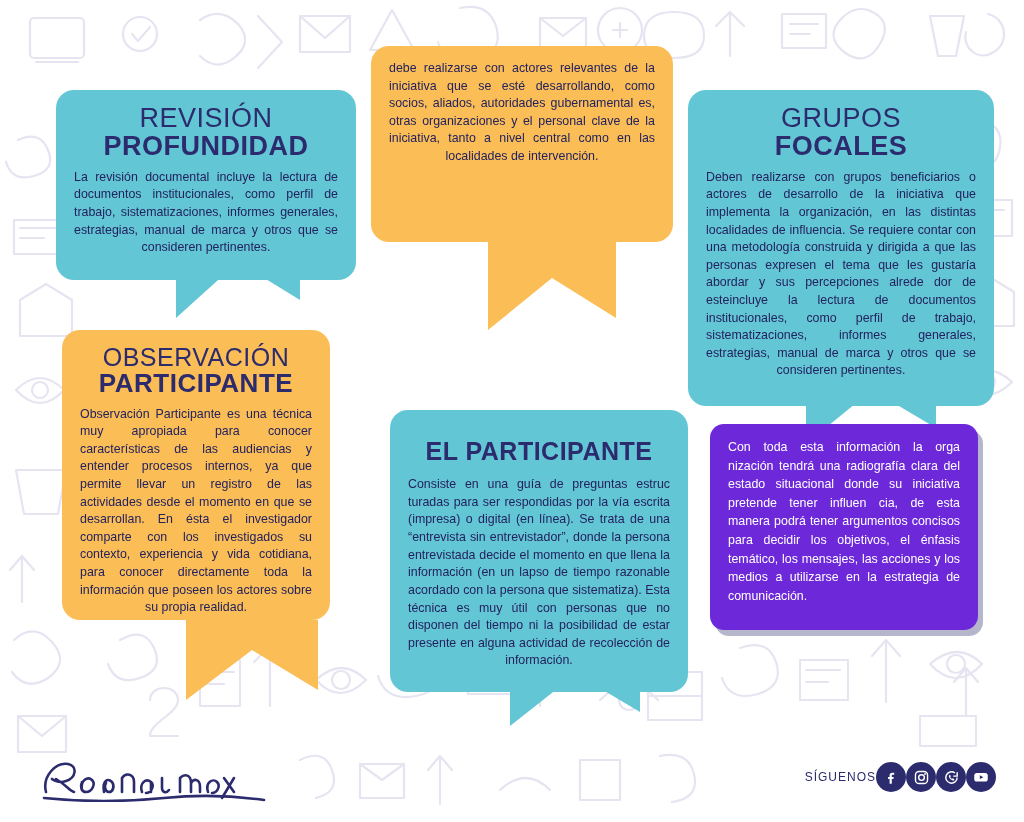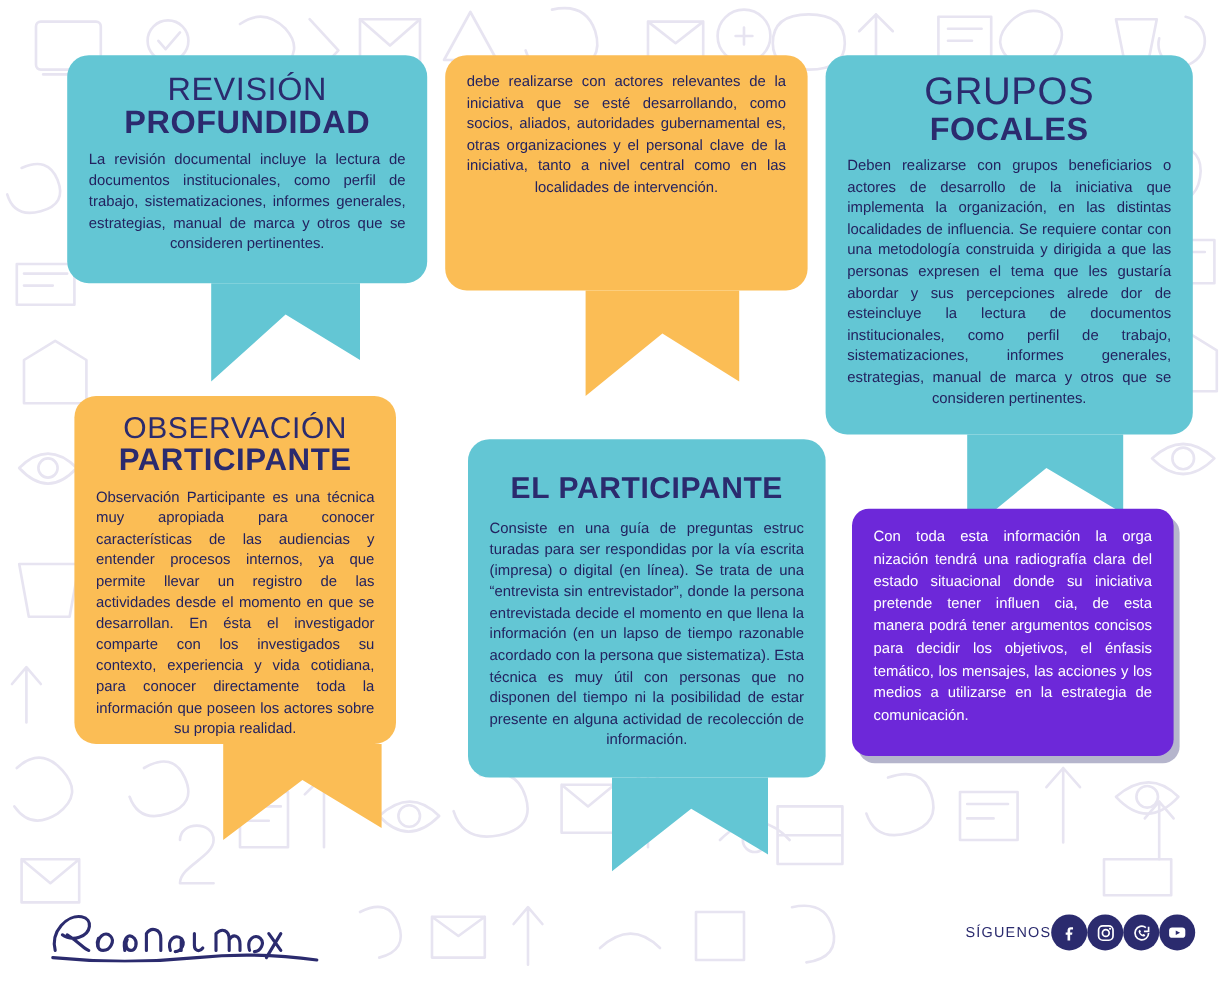--- a/index.html
+++ b/index.html
@@ -38,40 +38,40 @@
     font-weight:700;
     letter-spacing:.5px;
   }
   .card .body{
     text-align:justify;
     text-align-last:center;
     font-size:12.4px;
     line-height:1.42;
   }
   
-  .teal{background:#63c6d4;}
+  .teal{background:#63c6d4;margin-top:44px;}
   .teal .title{color:#2b2b6e;}
   .teal .body{color:#23225f;}
   .amber{background:#fbbd55;}
   .amber .title{color:#2b2b6e;}
   .amber .body{color:#23225f;}
   .navy{background:#6d28d9;}
   .navy .body{color:#ffffff;}
 
   
   #card-revision{left:56px;top:46px;width:300px;height:190px;}
   #card-revision .t1{font-size:27px;}
   #card-revision .t2{font-size:27px;}
 
   #card-entrevista{left:371px;top:46px;width:302px;height:196px;}
   #card-entrevista .t1{font-size:27px;}
   #card-entrevista .t2{font-size:27px;}
 
   #card-grupos{left:688px;top:46px;width:306px;height:316px;}
-  #card-grupos .t1{font-size:32px;}
+  #card-grupos .t1{font-size:27px;}
   #card-grupos .t2{font-size:27px;}
 
   #card-observacion{left:62px;top:330px;width:268px;height:290px;}
   #card-observacion .t1{font-size:25px;}
   #card-observacion .t2{font-size:26px;}
 
   #card-cuestionario{left:390px;top:366px;width:298px;height:282px;}
   #card-cuestionario .t2{font-size:25px;}
 
   #card-conclusion{left:710px;top:424px;width:268px;height:206px;border-radius:14px;

